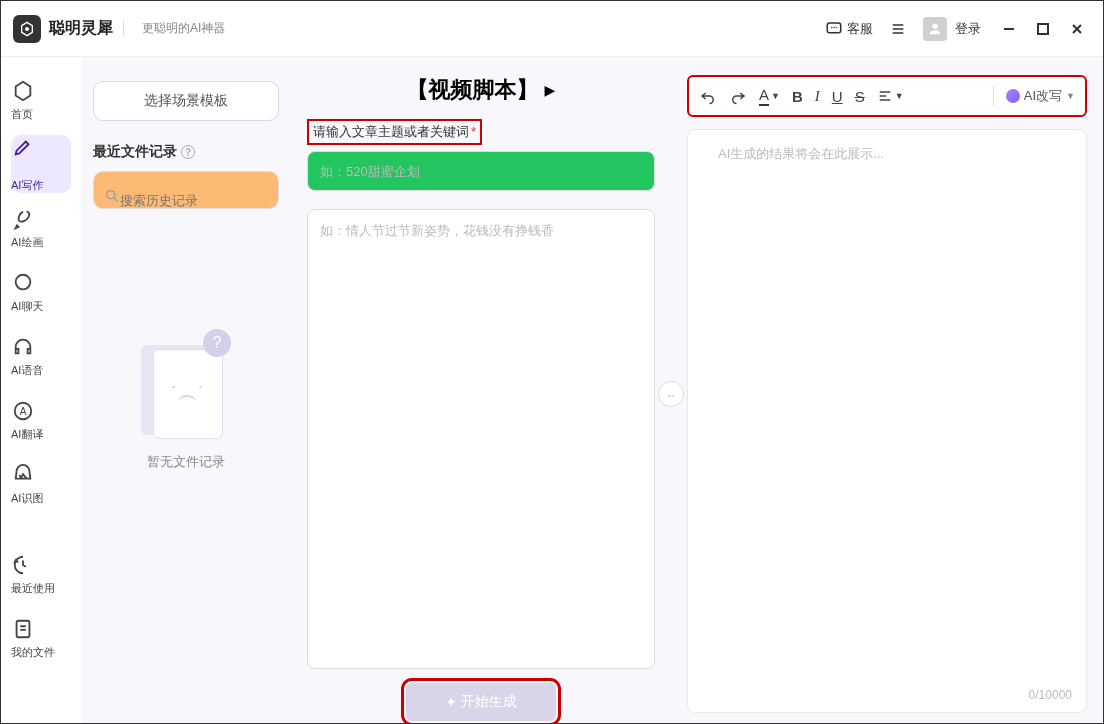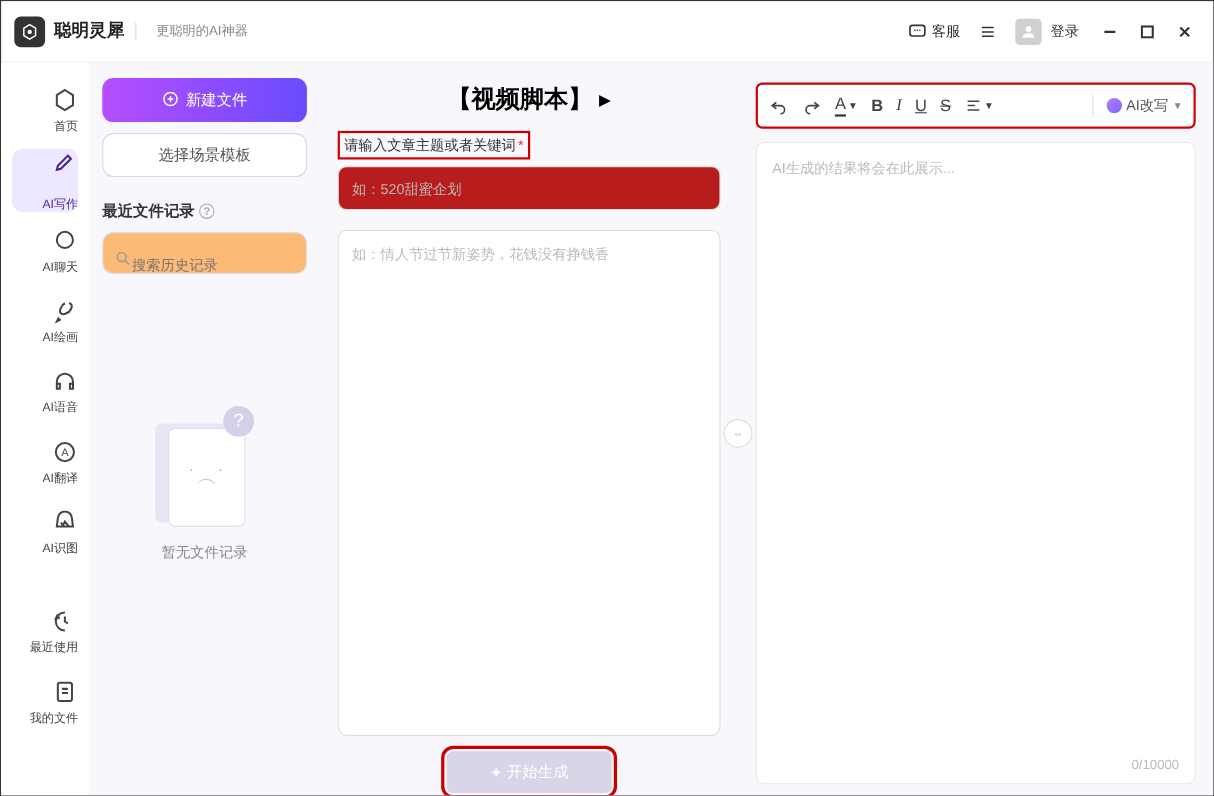--- a/index.html
+++ b/index.html
@@ -15,21 +15,21 @@
     .tb-btn { display: flex; align-items: center; gap: 4px; font-size: 13px; color: #333; padding: 4px 8px; cursor: pointer; }
     .tb-icon { width: 18px; height: 18px; display:inline-flex; align-items:center; justify-content:center; }
     .avatar-sq { width: 24px; height: 24px; background: #d0d0d0; border-radius: 4px; display:flex; align-items:center; justify-content:center; margin-right:4px; }
     .win-btn { width: 28px; height: 28px; display:flex; align-items:center; justify-content:center; cursor:pointer; margin-left:6px; font-size:16px; }
     
     
     .main { display: flex; height: calc(100% - 48px); }
     
     
     .left-nav { width: 80px; background: #fff; display:flex; flex-direction:column; align-items:center; padding-top: 14px; gap: 6px; }
-    .nav-item { width: 60px; height: 58px; display:flex; flex-direction:column; align-items:flex-end; justify-content:center; gap:4px; border-radius:10px; cursor:pointer; color:#444; }
+    .nav-item { width: 60px; height: 58px; display:flex; flex-direction:column; align-items:flex-start; justify-content:center; gap:4px; border-radius:10px; cursor:pointer; color:#444; }
     .nav-item.active { background: #ece8ff; color: #4c1d95; gap: 20px; }
     .nav-icon { width: 24px; height: 24px; display:flex; align-items:center; justify-content:center; }
     .nav-label { font-size: 11px; }
     .nav-gap { height: 20px; }
     
     
     .left-panel { width: 210px; padding: 14px 12px; background: #f8f7fc; }
     .new-file-btn { width: 100%; height: 40px; background: linear-gradient(90deg, #b54eff, #6a4bff); color:#fff; border:none; border-radius:10px; font-size:14px; display:flex; align-items:center; justify-content:center; gap:6px; cursor:pointer; font-weight:500; }
     .scene-btn { width: 100%; height: 40px; margin-top:10px; background:#fff; border:1px solid #d9d6ea; border-radius:10px; font-size:14px; color:#555; cursor:pointer; }
     .recent-head { display:flex; align-items:center; gap:4px; margin-top:22px; font-size:14px; font-weight:600; color:#333; }
@@ -44,41 +44,41 @@
     .q-bubble { position:absolute; width:28px; height:28px; background:#d4d0e8; border-radius:50%; top:0; right:0; display:flex; align-items:center; justify-content:center; color:#fff; font-size:16px; }
     .empty-text { font-size:13px; color:#888; }
     
     
     .center-panel { flex: 1; padding: 18px 16px 10px; background:#f8f7fc; display:flex; flex-direction:column; }
     .title-row { display:flex; align-items:center; justify-content:center; gap:6px; margin-bottom:14px; }
     .script-title { font-size:22px; font-weight:700; }
     .play-tri { font-size:14px; }
     .field-label { font-size:13px; color:#333; margin-bottom:6px; display:inline-block; border:2px solid #c00; padding:2px 4px; }
     .req-star { color:#e33; margin-left:2px; }
-    .topic-input { width:100%; height:40px; border:1px solid #ddd; border-radius:8px; padding:0 12px; font-size:13px; outline:none; margin-bottom:18px; background:#b91c1c; }
+    .topic-input { width:100%; height:40px; border:1px solid #ddd; border-radius:8px; padding:0 12px; font-size:13px; outline:none; margin-bottom:18px; background:#22c55e; }
     .topic-input::placeholder, .desc-area::placeholder { color:#bbb; }
     .desc-area { width:100%; flex:1; border:1px solid #ddd; border-radius:8px; padding:12px; font-size:13px; outline:none; resize:none; background:#fff; }
     .gen-btn { width:150px; height:38px; margin:14px auto 0; background:#d9d5e8; color:#fff; border:none; border-radius:6px; font-size:14px; cursor:pointer; display:flex; align-items:center; justify-content:center; gap:4px; outline:3px solid #c00; outline-offset:2px; }
     
     
     .right-panel { width: 432px; padding: 18px 16px; background:#f8f7fc; display:flex; flex-direction:column; position:relative; }
     .drag-handle { position:absolute; left:-13px; top:50%; transform:translateY(-50%); width:26px; height:26px; border:1px solid #ddd; border-radius:50%; background:#fff; display:flex; align-items:center; justify-content:center; font-size:10px; color:#aaa; cursor:ew-resize; }
     .toolbar { height:42px; border:2px solid #c00; border-radius:6px; display:flex; align-items:center; padding:0 10px; gap:12px; background:#fff; margin-bottom:12px; }
     .toolbar-spacer { flex:1; }
     .tool-btn { cursor:pointer; font-size:15px; color:#444; display:flex; align-items:center; gap:2px; }
     .tool-btn.bold { font-weight:700; }
     .tool-btn.italic { font-style:italic; font-family:serif; }
     .tool-btn.underline { text-decoration:underline; }
     .tool-btn.strike { text-decoration:line-through; }
     .font-color-btn { border-bottom:2px solid #333; padding-bottom:1px; }
     .rewrite-btn { display:flex; align-items:center; gap:4px; font-size:13px; color:#555; cursor:pointer; }
     .rewrite-dot { width:14px; height:14px; border-radius:50%; background:linear-gradient(135deg,#b080ff,#8060ff); }
     .divider-v { width:1px; height:20px; background:#ddd; }
     .output-area { flex:1; border:1px solid #e8e8e8; border-radius:8px; padding:14px; background:#fff; position:relative; }
-    .output-placeholder { color:#bbb; font-size:13px; }
+    .output-placeholder { color:#bbb; font-size:13px;margin-left:16px; }
     .counter { position:absolute; bottom:10px; right:14px; font-size:12px; color:#bbb; }
   </style>
 </head>
 <body>
 
 <div class="titlebar">
   <div class="logo-box">
     <svg class="logo-hex" viewBox="0 0 24 24">
         <path fill="none" stroke="#fff" stroke-width="2" d="M12 2l8 5v10l-8 5-8-5V7z"></path>
         <circle cx="12" cy="12" r="3" fill="#fff"></circle>
@@ -146,37 +146,37 @@
       <span class="nav-icon">
           <svg width="22" height="22" viewBox="0 0 24 24">
             <path fill="none" stroke="currentColor" stroke-width="2" d="M4 20l4-1 10-10-3-3L5 16l-1 4z"></path>
           </svg>
         </span>
       <span class="nav-label">AI写作</span>
     </div>
     <div class="nav-item">
       <span class="nav-icon">
           <svg width="22" height="22" viewBox="0 0 24 24">
+            <path fill="none" stroke="currentColor" stroke-width="2" d="M16 4c2 0 4 2 2 6-2 4-8 6-10 4s0-8 4-10M6 18l-2 4 4-2"></path>
+          </svg>
+        </span>
+      <span class="nav-label">AI绘画</span>
+    </div>
+    <div class="nav-item">
+      <span class="nav-icon">
+          <svg width="22" height="22" viewBox="0 0 24 24">
             <circle cx="12" cy="11" r="8" fill="none" stroke="currentColor" stroke-width="2"></circle>
             <path stroke="currentColor" stroke-width="2" d="M8 11h0M12 11h0M16 11h0"></path>
           </svg>
         </span>
       <span class="nav-label">AI聊天</span>
     </div>
     <div class="nav-item">
       <span class="nav-icon">
           <svg width="22" height="22" viewBox="0 0 24 24">
-            <path fill="none" stroke="currentColor" stroke-width="2" d="M16 4c2 0 4 2 2 6-2 4-8 6-10 4s0-8 4-10M6 18l-2 4 4-2"></path>
-          </svg>
-        </span>
-      <span class="nav-label">AI绘画</span>
-    </div>
-    <div class="nav-item">
-      <span class="nav-icon">
-          <svg width="22" height="22" viewBox="0 0 24 24">
             <path fill="none" stroke="currentColor" stroke-width="2" d="M4 14v-2a8 8 0 0116 0v2M4 14h3v5H4zM17 14h3v5h-3z"></path>
           </svg>
         </span>
       <span class="nav-label">AI语音</span>
     </div>
     <div class="nav-item">
       <span class="nav-icon">
           <svg width="22" height="22" viewBox="0 0 24 24">
             <circle cx="12" cy="12" r="9" fill="none" stroke="currentColor" stroke-width="2"></circle>
             <text x="12" y="16" text-anchor="middle" font-size="11" fill="currentColor">A</text>
@@ -206,29 +206,20 @@
           <svg width="22" height="22" viewBox="0 0 24 24">
             <rect x="5" y="3" width="14" height="18" rx="2" fill="none" stroke="currentColor" stroke-width="2"></rect>
             <path stroke="currentColor" stroke-width="2" d="M9 9h6M9 13h6"></path>
           </svg>
         </span>
       <span class="nav-label">我的文件</span>
     </div>
   </div>
 
   <div class="left-panel">
-    <button class="new-file-btn">
-      <span>
-        <svg width="16" height="16" viewBox="0 0 24 24">
-            <circle cx="12" cy="12" r="9" fill="none" stroke="#fff" stroke-width="2"></circle>
-            <path stroke="#fff" stroke-width="2" d="M12 8v8M8 12h8"></path>
-          </svg>
-      </span>
-      <span>新建文件</span>
-    </button>
     <button class="scene-btn">
       <span>选择场景模板</span>
     </button>
     <div class="recent-head">
       <span>最近文件记录</span>
       <span class="q-icon">?</span>
     </div>
     <div class="search-box">
       <span>
         <svg width="16" height="16" viewBox="0 0 24 24">

